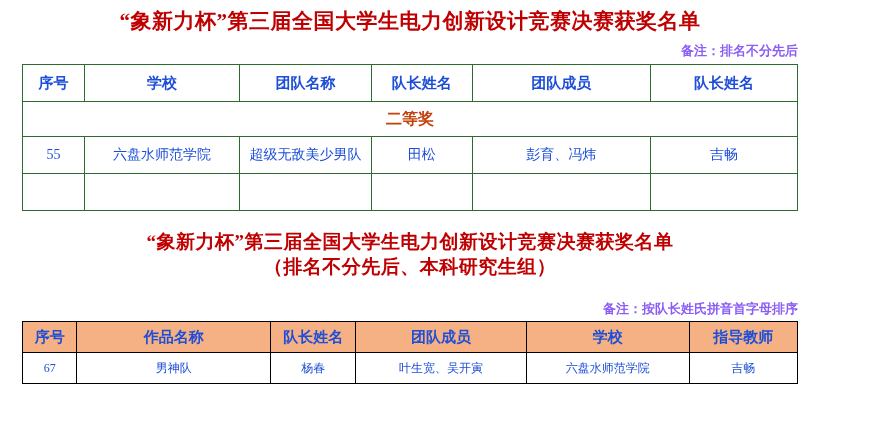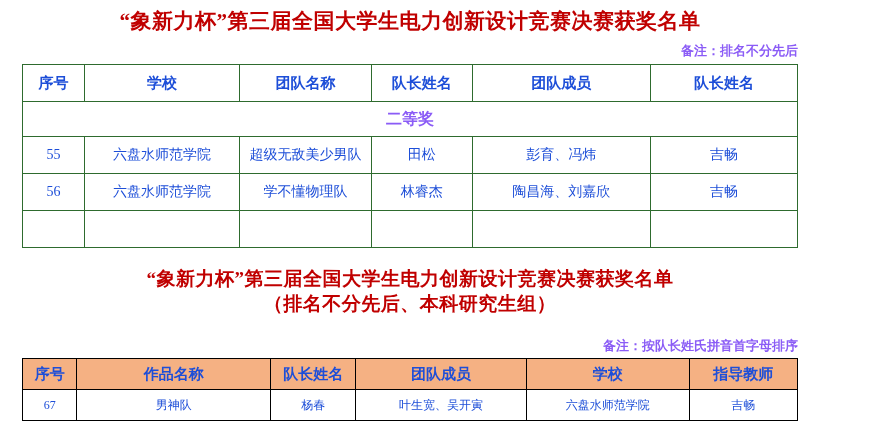--- a/index.html
+++ b/index.html
@@ -73,21 +73,21 @@
   }
   table.t1 td, table.t1 th {
     height: 36px;
     padding: 0 2px;
   }
   table.t1 th {
     font-weight: bold;
     font-size: 15px;
   }
   table.t1 .award-row td {
-    color: #8b5cf6;
+    color: #c2410c;
     font-weight: bold;
     font-size: 16px;
     height: 34px;
   }
   table.t1 td.cell {
     font-size: 14px;
   }
 
   
   .title-block-2 {
@@ -161,28 +161,20 @@
         </tr>
         <tr>
           <td class="cell">55</td>
           <td class="cell">六盘水师范学院</td>
           <td class="cell">超级无敌美少男队</td>
           <td class="cell">田松</td>
           <td class="cell">彭育、冯炜</td>
           <td class="cell">吉畅</td>
         </tr>
         <tr>
-          <td class="cell">56</td>
-          <td class="cell">六盘水师范学院</td>
-          <td class="cell">学不懂物理队</td>
-          <td class="cell">林睿杰</td>
-          <td class="cell">陶昌海、刘嘉欣</td>
-          <td class="cell">吉畅</td>
-        </tr>
-        <tr>
           <td class="cell">&nbsp;</td>
           <td class="cell">&nbsp;</td>
           <td class="cell">&nbsp;</td>
           <td class="cell">&nbsp;</td>
           <td class="cell">&nbsp;</td>
           <td class="cell">&nbsp;</td>
         </tr>
       </tbody>
     </table>
   </div>

